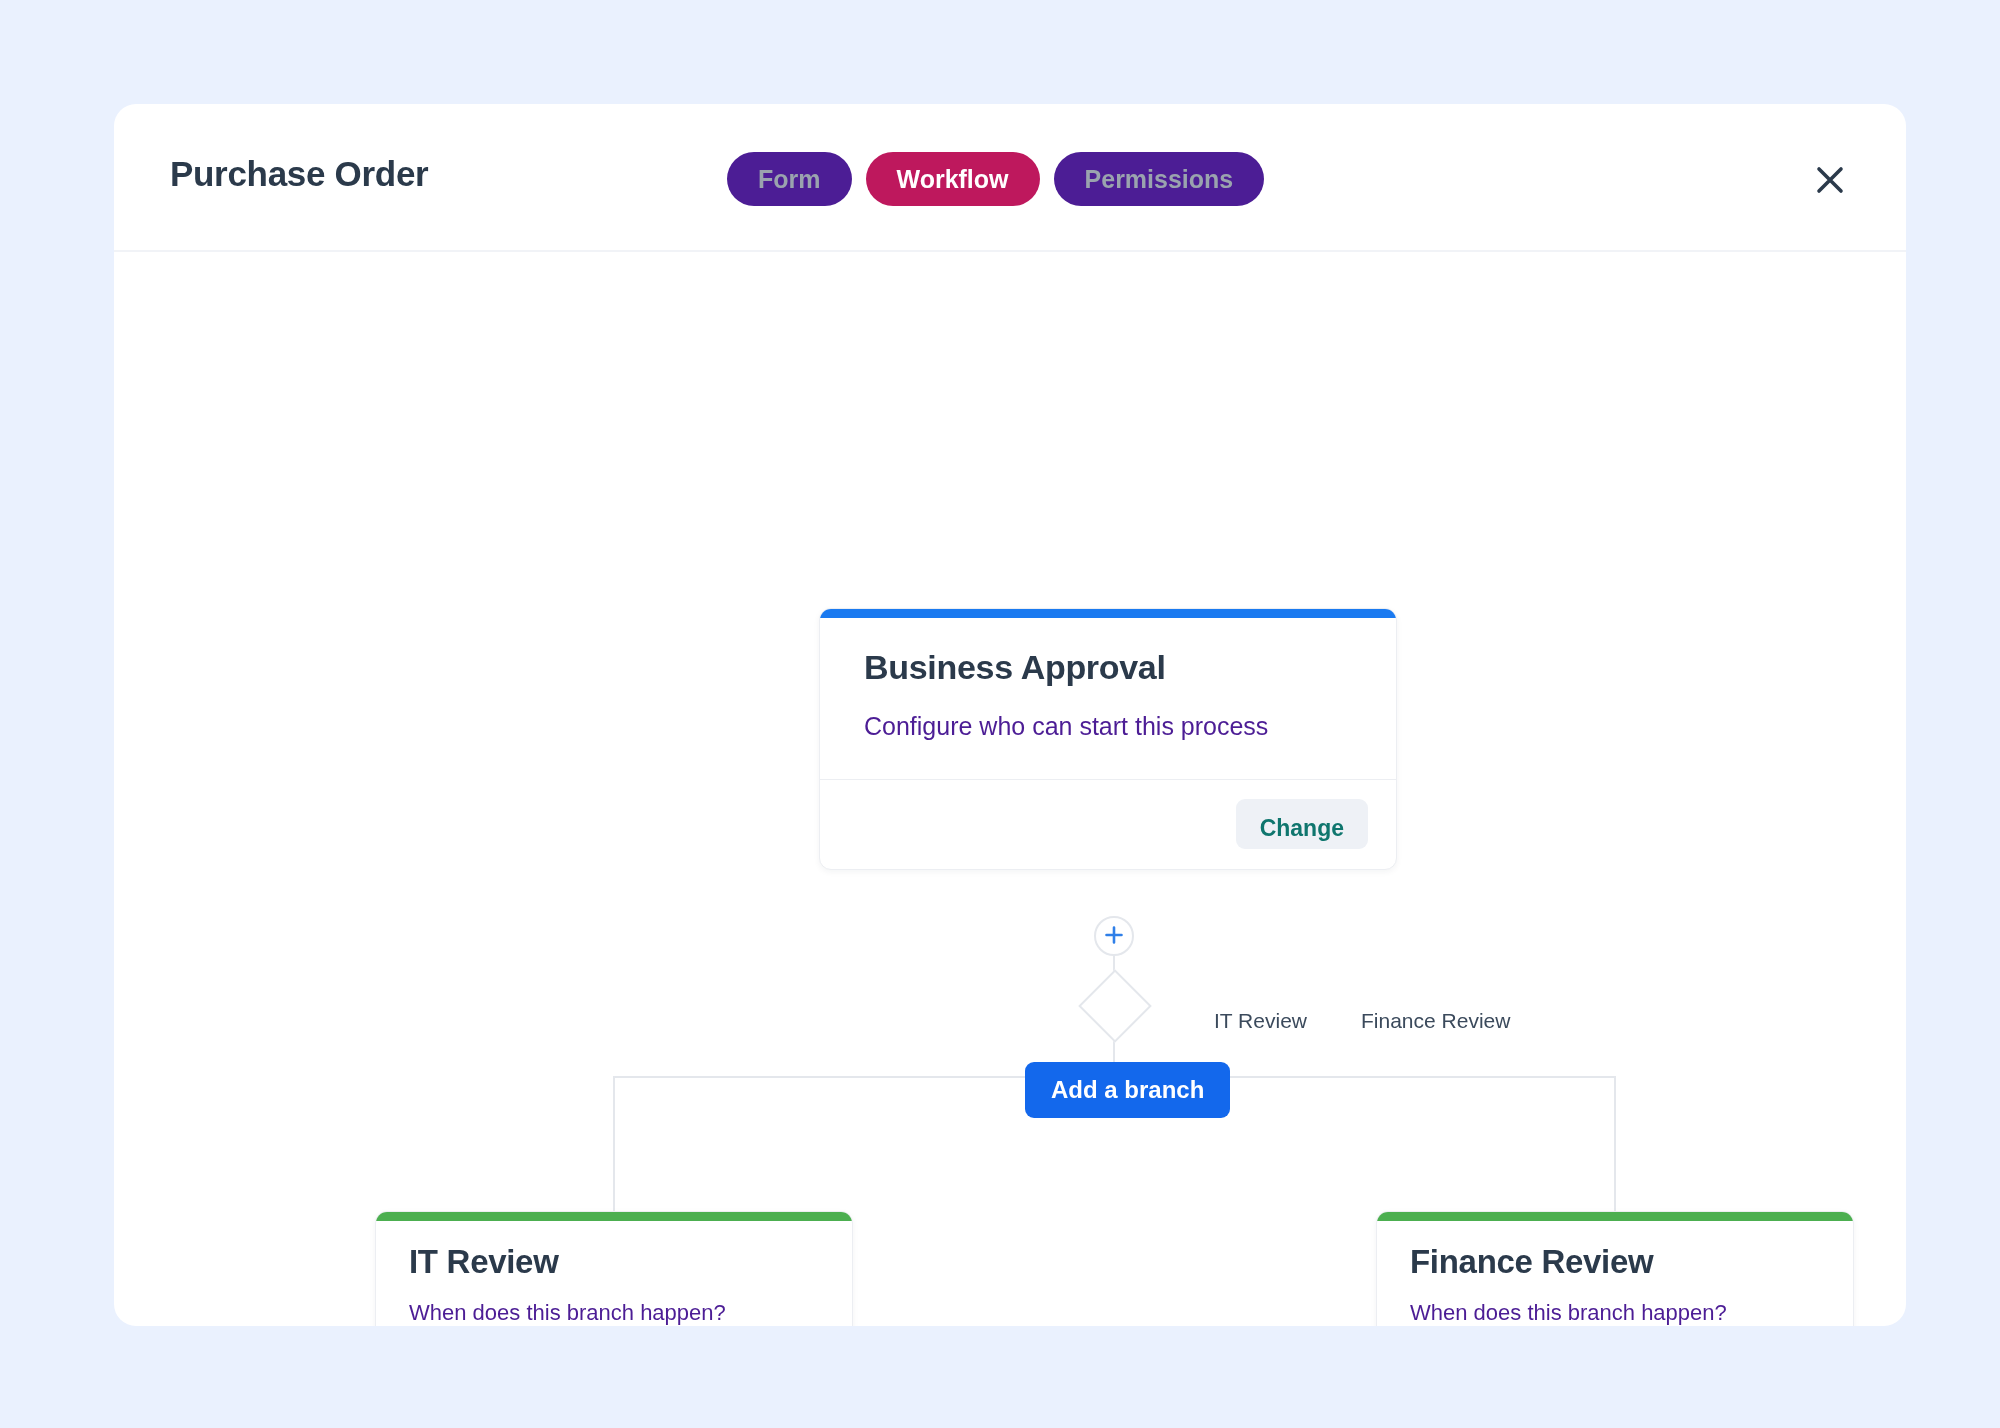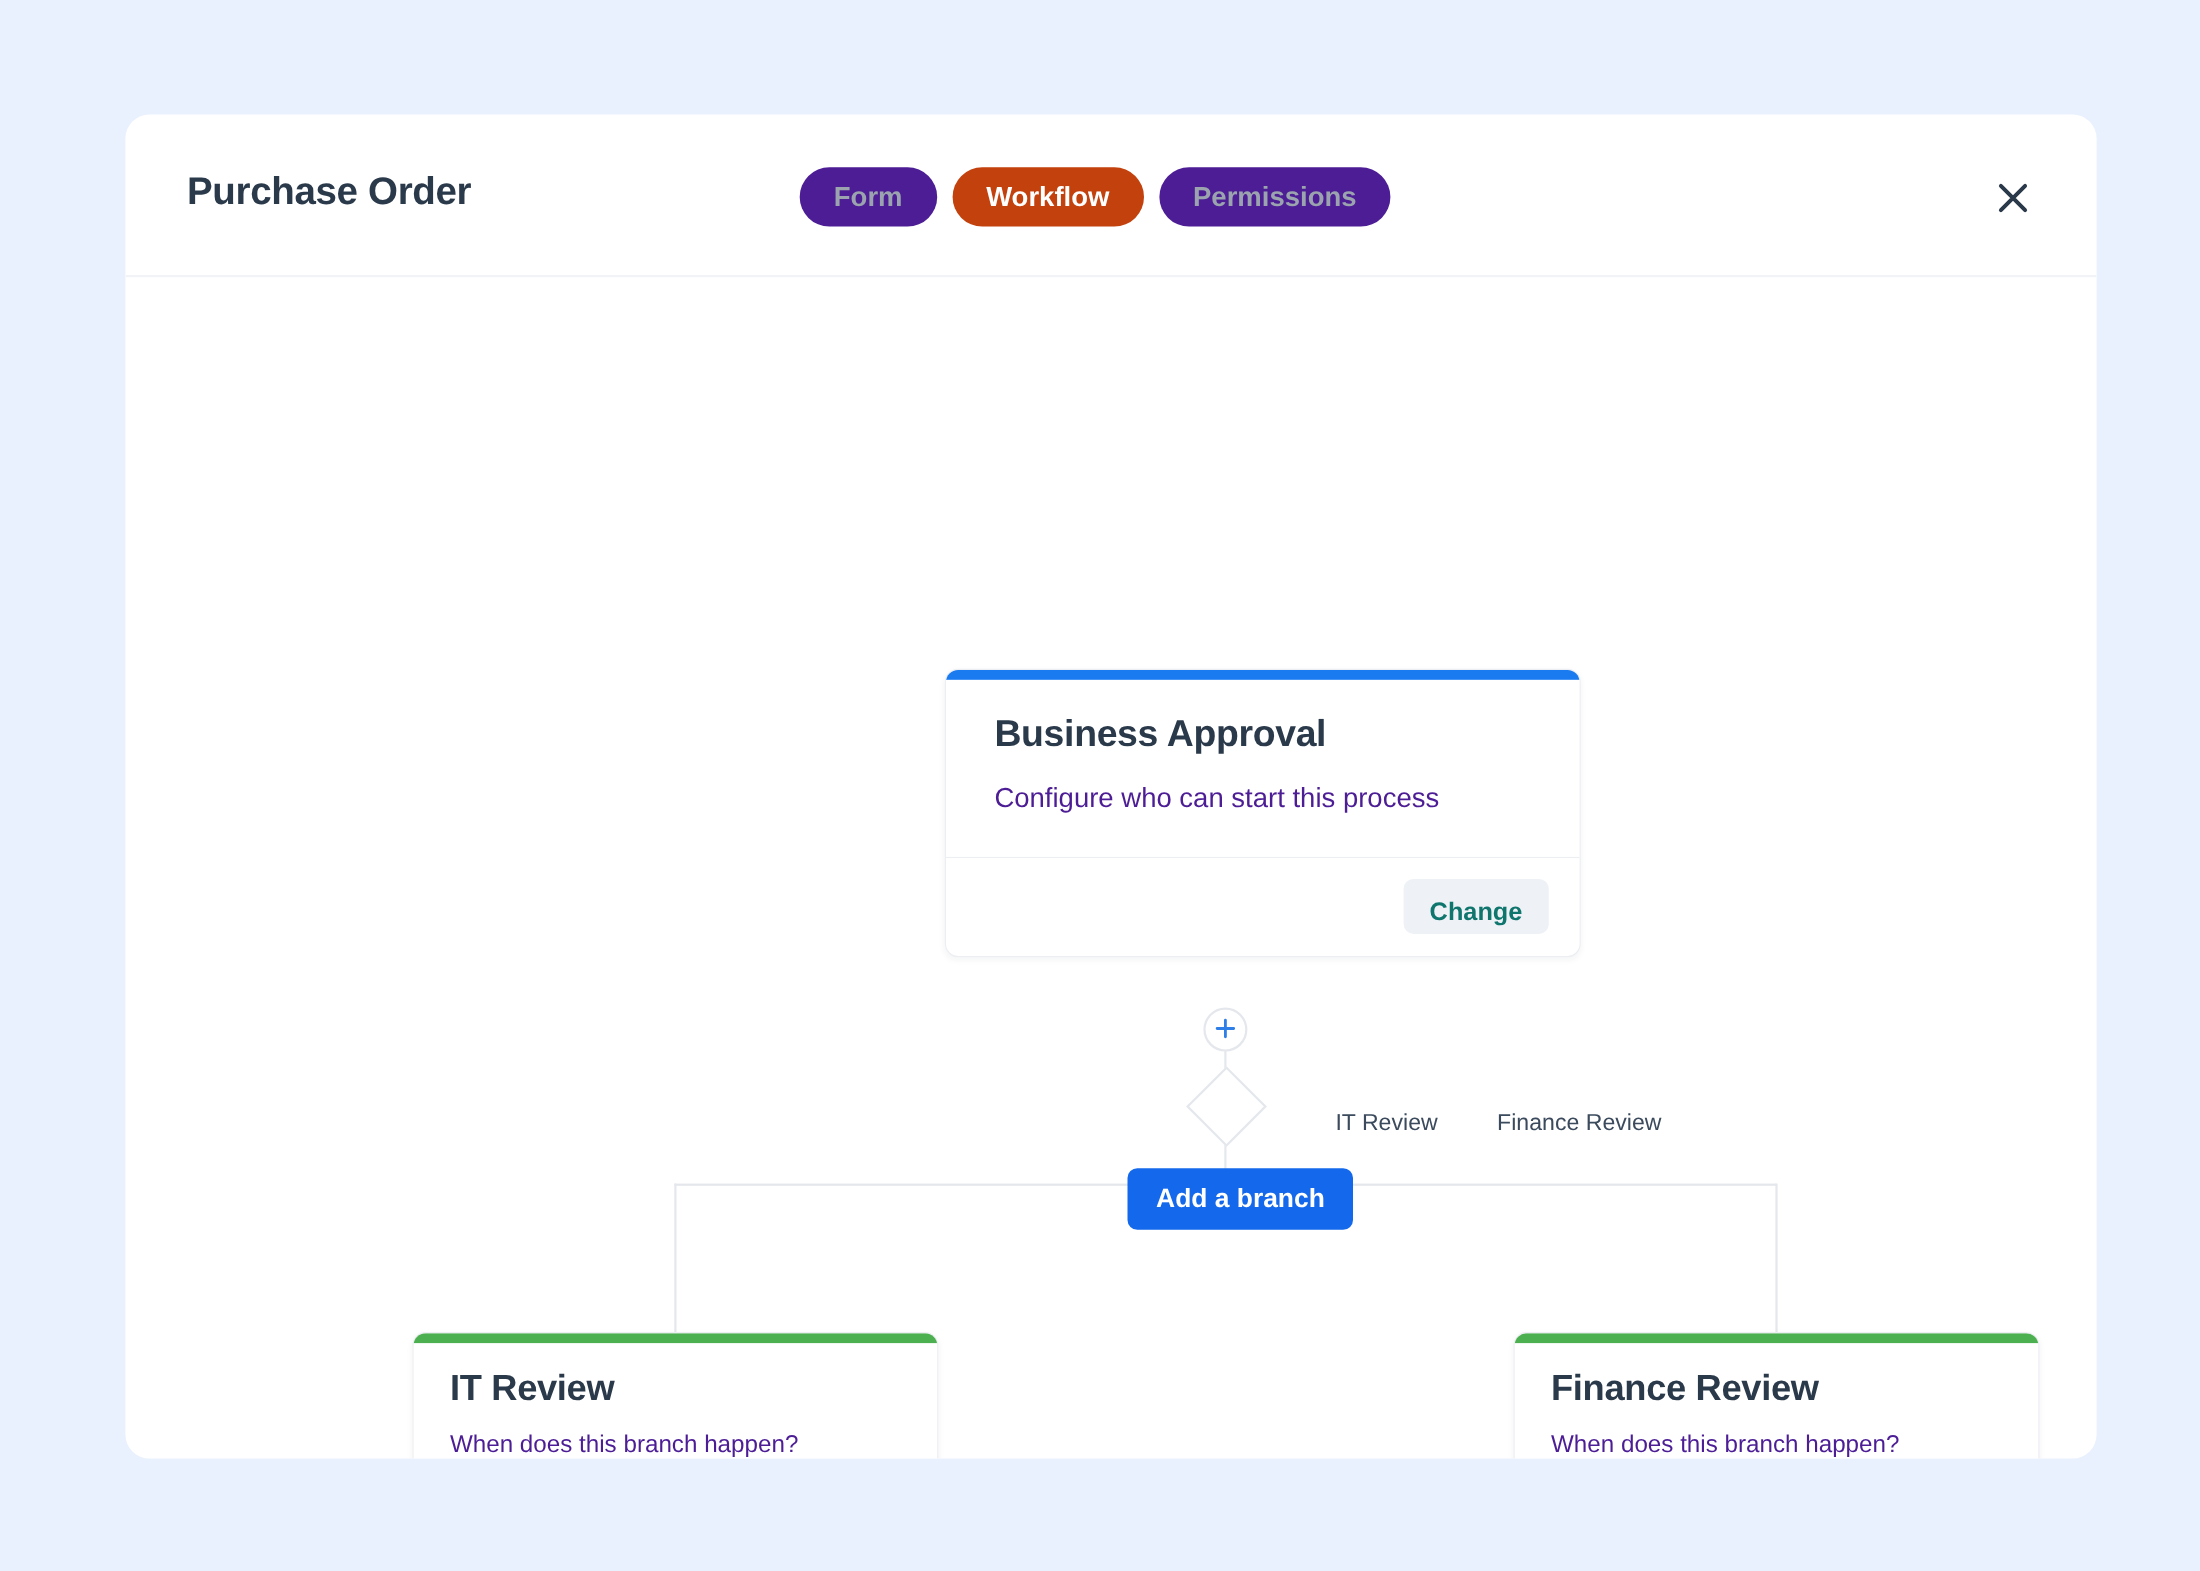--- a/index.html
+++ b/index.html
@@ -64,21 +64,21 @@
     font-size: 25px;
     font-weight: bold;
     background: #4c1d95;
     color: #9aa3ae;
     border: none;
     cursor: pointer;
     white-space: nowrap;
   }
 
   .tab.active {
-    background: #c2410c;
+    background: #be185d;
     color: #ffffff;
   }
 
   .close-btn {
     position: absolute;
     right: 56px;
     top: 56px;
     width: 40px;
     height: 40px;
     display: flex;
@@ -160,21 +160,21 @@
     padding: 16px 24px;
     font-size: 23px;
     font-weight: bold;
     color: #0f766e;
     cursor: pointer;
     font-family: "Liberation Sans", sans-serif;
   }
 
   
   #root-card {
-    left: 745px;
+    left: 705px;
     top: 356px;
     width: 578px;
   }
   #root-card .card-body { padding: 30px 44px 34px 44px; }
   #root-card .card-sub { font-size: 25px; }
 
   
   .branch-card { width: 478px; }
   .branch-card .card-body { padding: 22px 33px 26px 33px; }
   .branch-card .card-title { font-size: 33px; }

